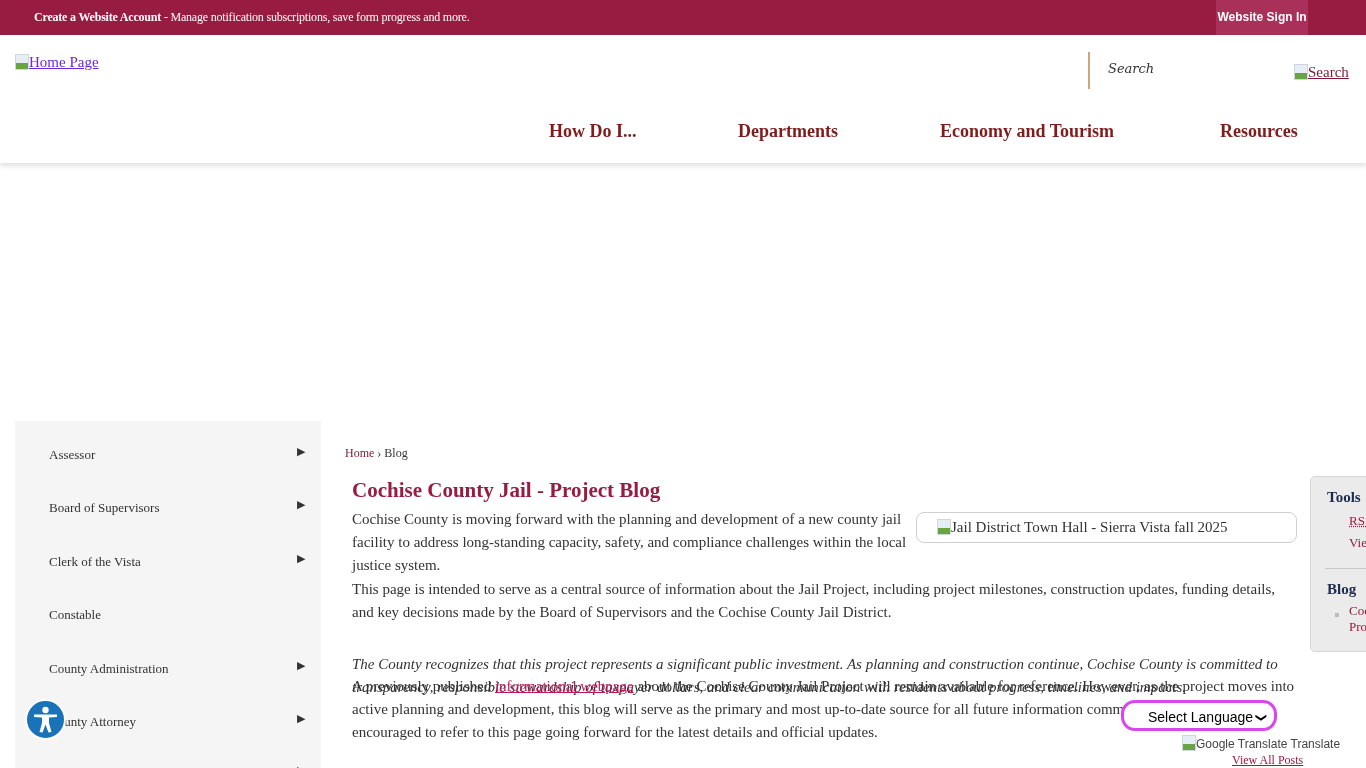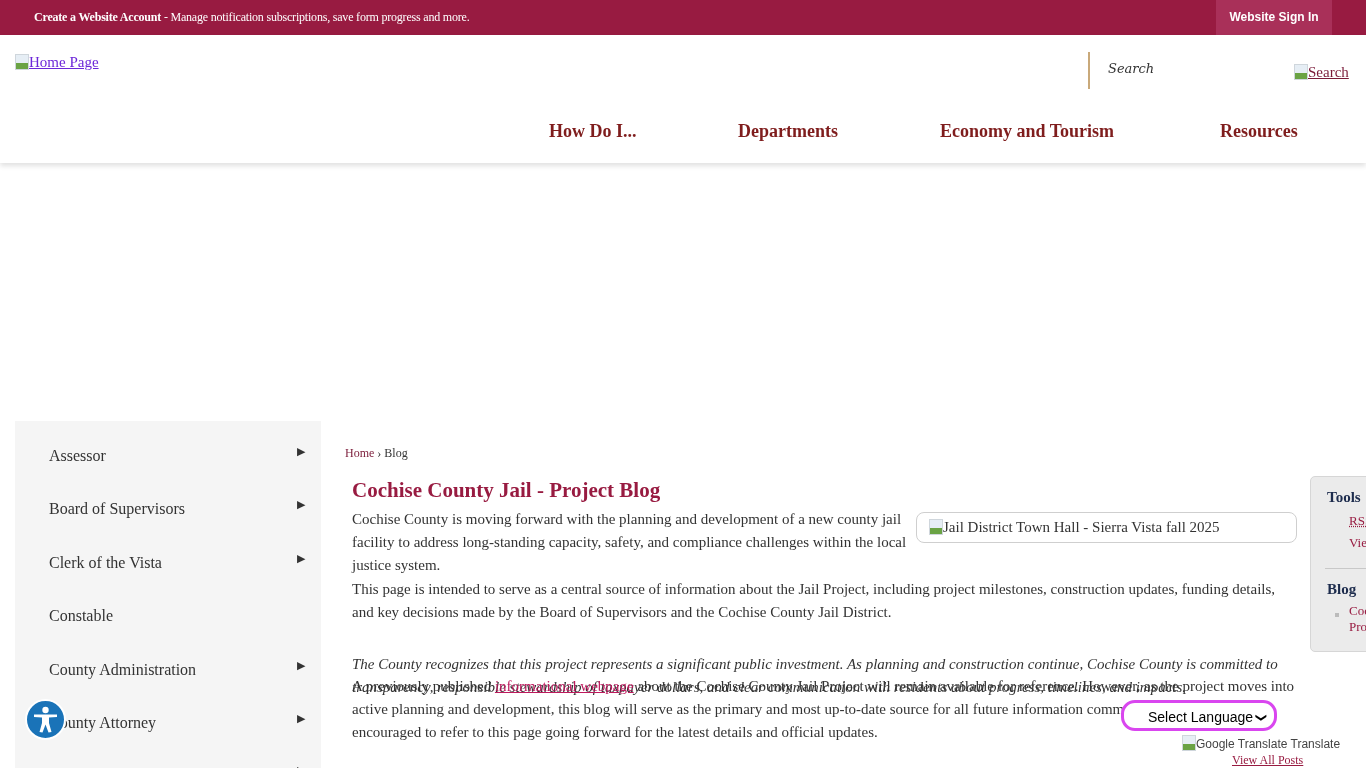--- a/index.html
+++ b/index.html
@@ -3,52 +3,52 @@
 <meta charset="utf-8">
 <style>
   * { box-sizing: border-box; margin: 0; padding: 0; }
   html, body { width: 1366px; height: 768px; overflow: hidden; background: #ffffff; }
   body { font-family: "Liberation Serif", serif; color: #333; position: relative; }
 
   
   .topbar { position: absolute; left: 0; top: 0; width: 1366px; height: 35px; background: #981b41; }
   .topbar .account { position: absolute; left: 34px; top: 10px; font-size: 12px; color: #fff; letter-spacing: -0.2px; }
   .topbar .account b { font-weight: bold; }
-  .topbar .signin { position: absolute; left: 1216px; top: 0; width: 116px; height: 35px; background: #a93059; color: #fff;
+  .topbar .signin { position: absolute; left: 1216px; top: 0; width: 92px; height: 35px; background: #a93059; color: #fff;
     font-family: "Liberation Sans", sans-serif; font-weight: bold; font-size: 12px; text-align: center; line-height: 35px; }
 
   
   .header { position: absolute; left: 0; top: 35px; width: 1366px; height: 128px; background: #fff; box-shadow: 0 3px 5px rgba(0,0,0,0.12); }
   .logo { position: absolute; left: 15px; top: 19px; font-size: 15px; color: #6d28d9; text-decoration: underline; }
   .broken-img { display: inline-block; width: 14px; height: 16px; vertical-align: -3px; position: relative;
     background: linear-gradient(180deg, #e6eef5 0 55%, #6aa344 55% 100%); border: 1px solid #cfd6dc; }
   .search-wrap { position: absolute; left: 1088px; top: 17px; width: 270px; height: 37px; border-left: 2px solid #c9a97a; }
   .search-wrap input { position: absolute; left: 18px; top: 9px; width: 160px; border: none; outline: none; background: transparent;
     font-family: "DejaVu Serif", serif; font-style: italic; font-size: 13px; color: #333; }
   .search-wrap input::placeholder { color: #333; }
   .search-btn { position: absolute; left: 204px; top: 12px; font-size: 15px; color: #7a1a38; text-decoration: underline; white-space: nowrap; }
 
   .mainnav { position: absolute; top: 86px; left: 0; width: 1366px; height: 26px; }
   .mainnav .navitem { position: absolute; top: 0; font-family: "Liberation Serif", serif; font-weight: bold; font-size: 18px; color: #7f1d1d; white-space: nowrap; }
 
   
   .sidenav { position: absolute; left: 15px; top: 421px; width: 306px; height: 347px; background: #f5f5f5; }
   .sidenav .item { position: absolute; left: 0; width: 306px; height: 53px; }
-  .sidenav .item .lbl { position: absolute; left: 34px; top: 18px; font-size: 16px; color: #333; white-space: nowrap; }
+  .sidenav .item .lbl { position: absolute; left: 34px; top: 18px; font-size: 13px; color: #333; white-space: nowrap; }
   .sidenav .item .arrow { position: absolute; left: 282px; top: 16px; font-size: 11px; color: #333; }
 
   
   .a11y { position: absolute; left: 25px; top: 699px; width: 41px; height: 41px; border-radius: 50%; background: #1a73b8; border: 2px solid #fff; }
 
   
   .breadcrumb { position: absolute; left: 345px; top: 446px; font-size: 12px; color: #333; }
   .breadcrumb a { color: #7a1a38; text-decoration: none; }
   .page-title { position: absolute; left: 352px; top: 478px; font-size: 21px; font-weight: bold; color: #981b41; }
   .img-box { position: absolute; left: 916px; top: 512px; width: 381px; height: 31px; border: 1px solid #cfcfcf; border-radius: 8px; background: #fff;
-    padding: 6px 0 0 12px; font-size: 15px; color: #333; white-space: nowrap; overflow: hidden; }
+    padding: 6px 0 0 20px; font-size: 15px; color: #333; white-space: nowrap; overflow: hidden; }
   .para { position: absolute; left: 352px; font-size: 15px; line-height: 23px; color: #333; }
   .para a { color: #be185d; text-decoration: underline; }
 
   
   .rail { position: absolute; left: 1310px; top: 476px; width: 70px; height: 176px; background: #ebebeb; border: 1px solid #d6d6d6; border-radius: 5px; overflow: hidden; }
   .rail h3 { position: absolute; left: 16px; font-size: 15px; font-weight: bold; color: #1d2c4d; }
   .rail .lnk { position: absolute; left: 38px; font-size: 13px; color: #981b41; white-space: nowrap; }
   .rail .divider { position: absolute; left: 14px; top: 91px; width: 60px; height: 1px; background: #c8c8c8; }
   .rail .bullet { position: absolute; left: 24px; top: 136px; width: 4px; height: 4px; background: #bbb; }
 

